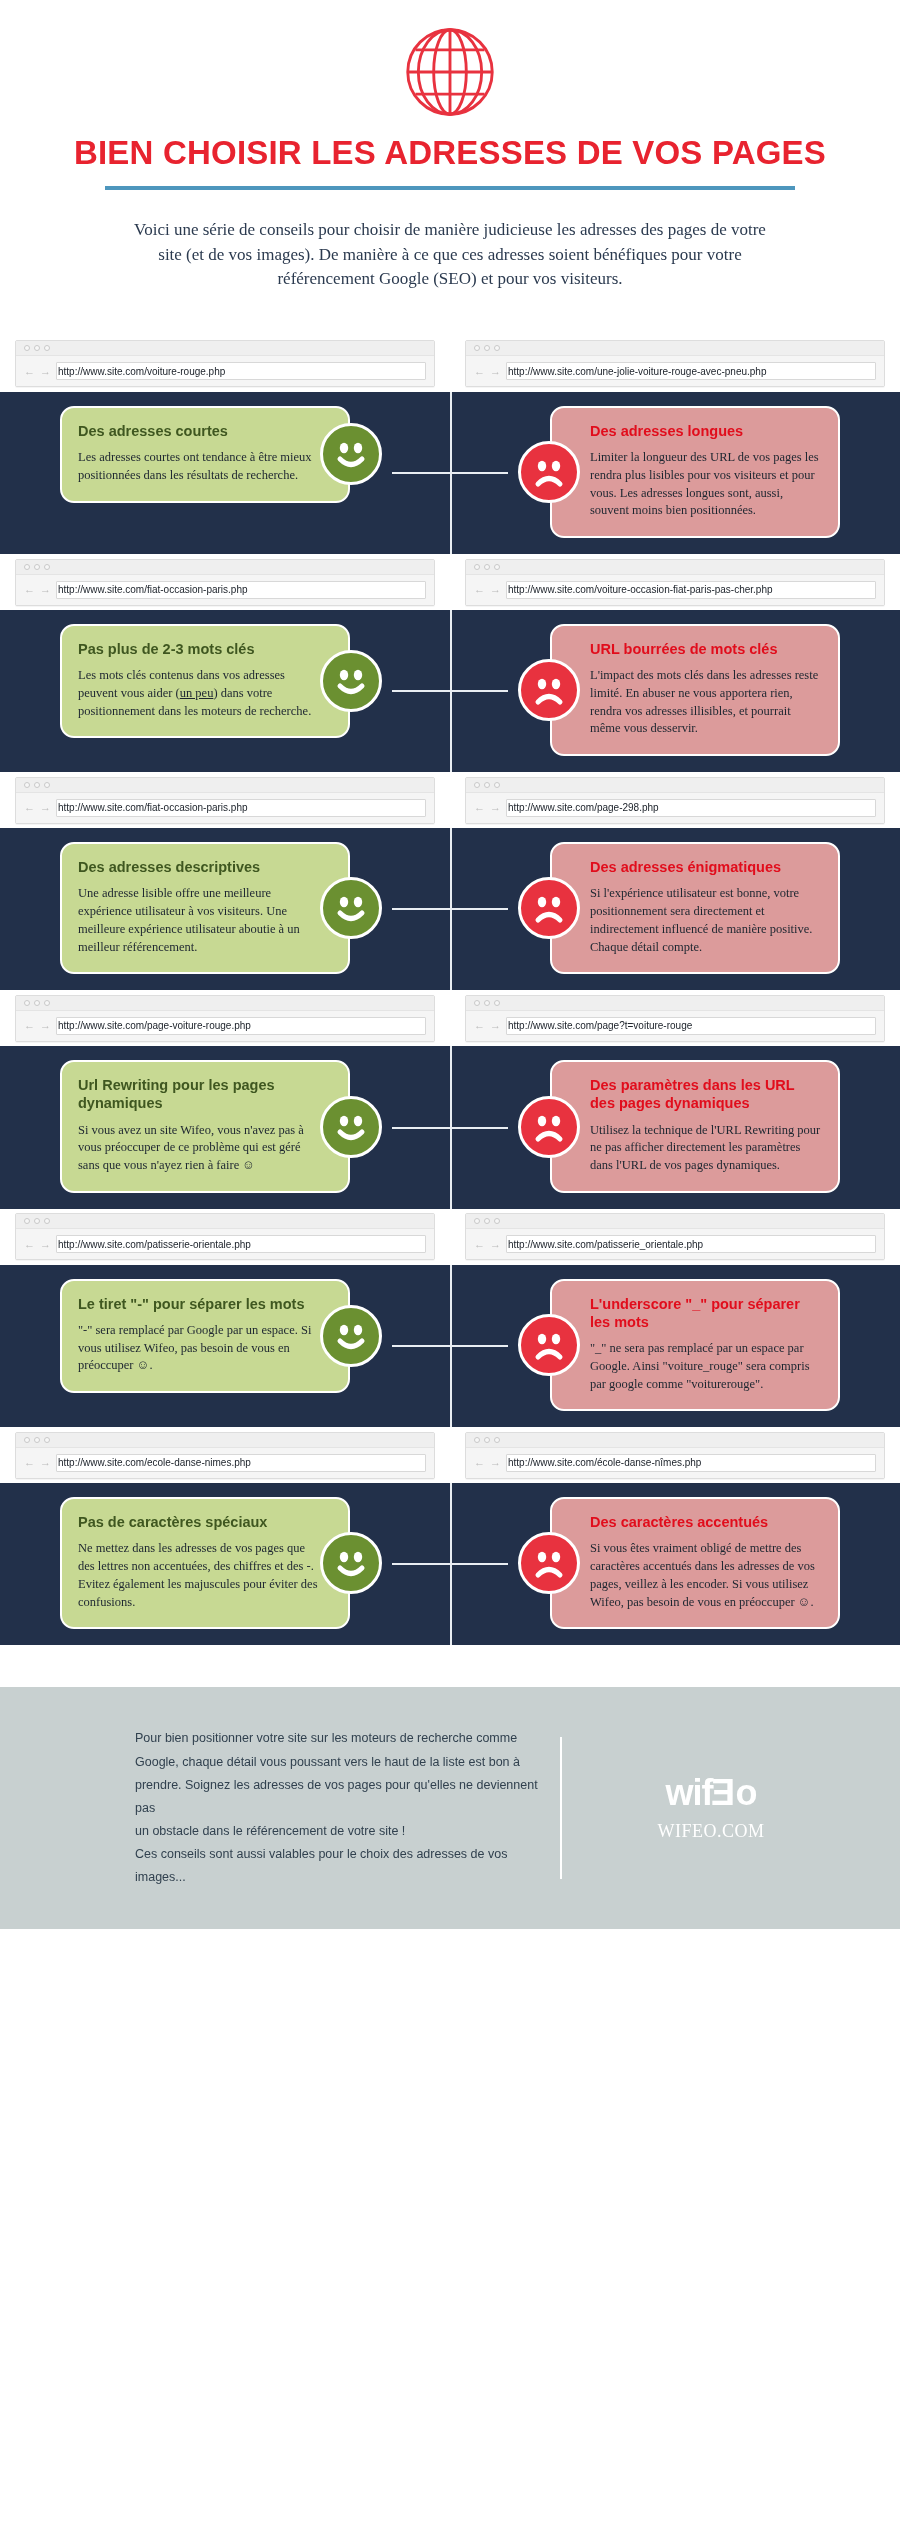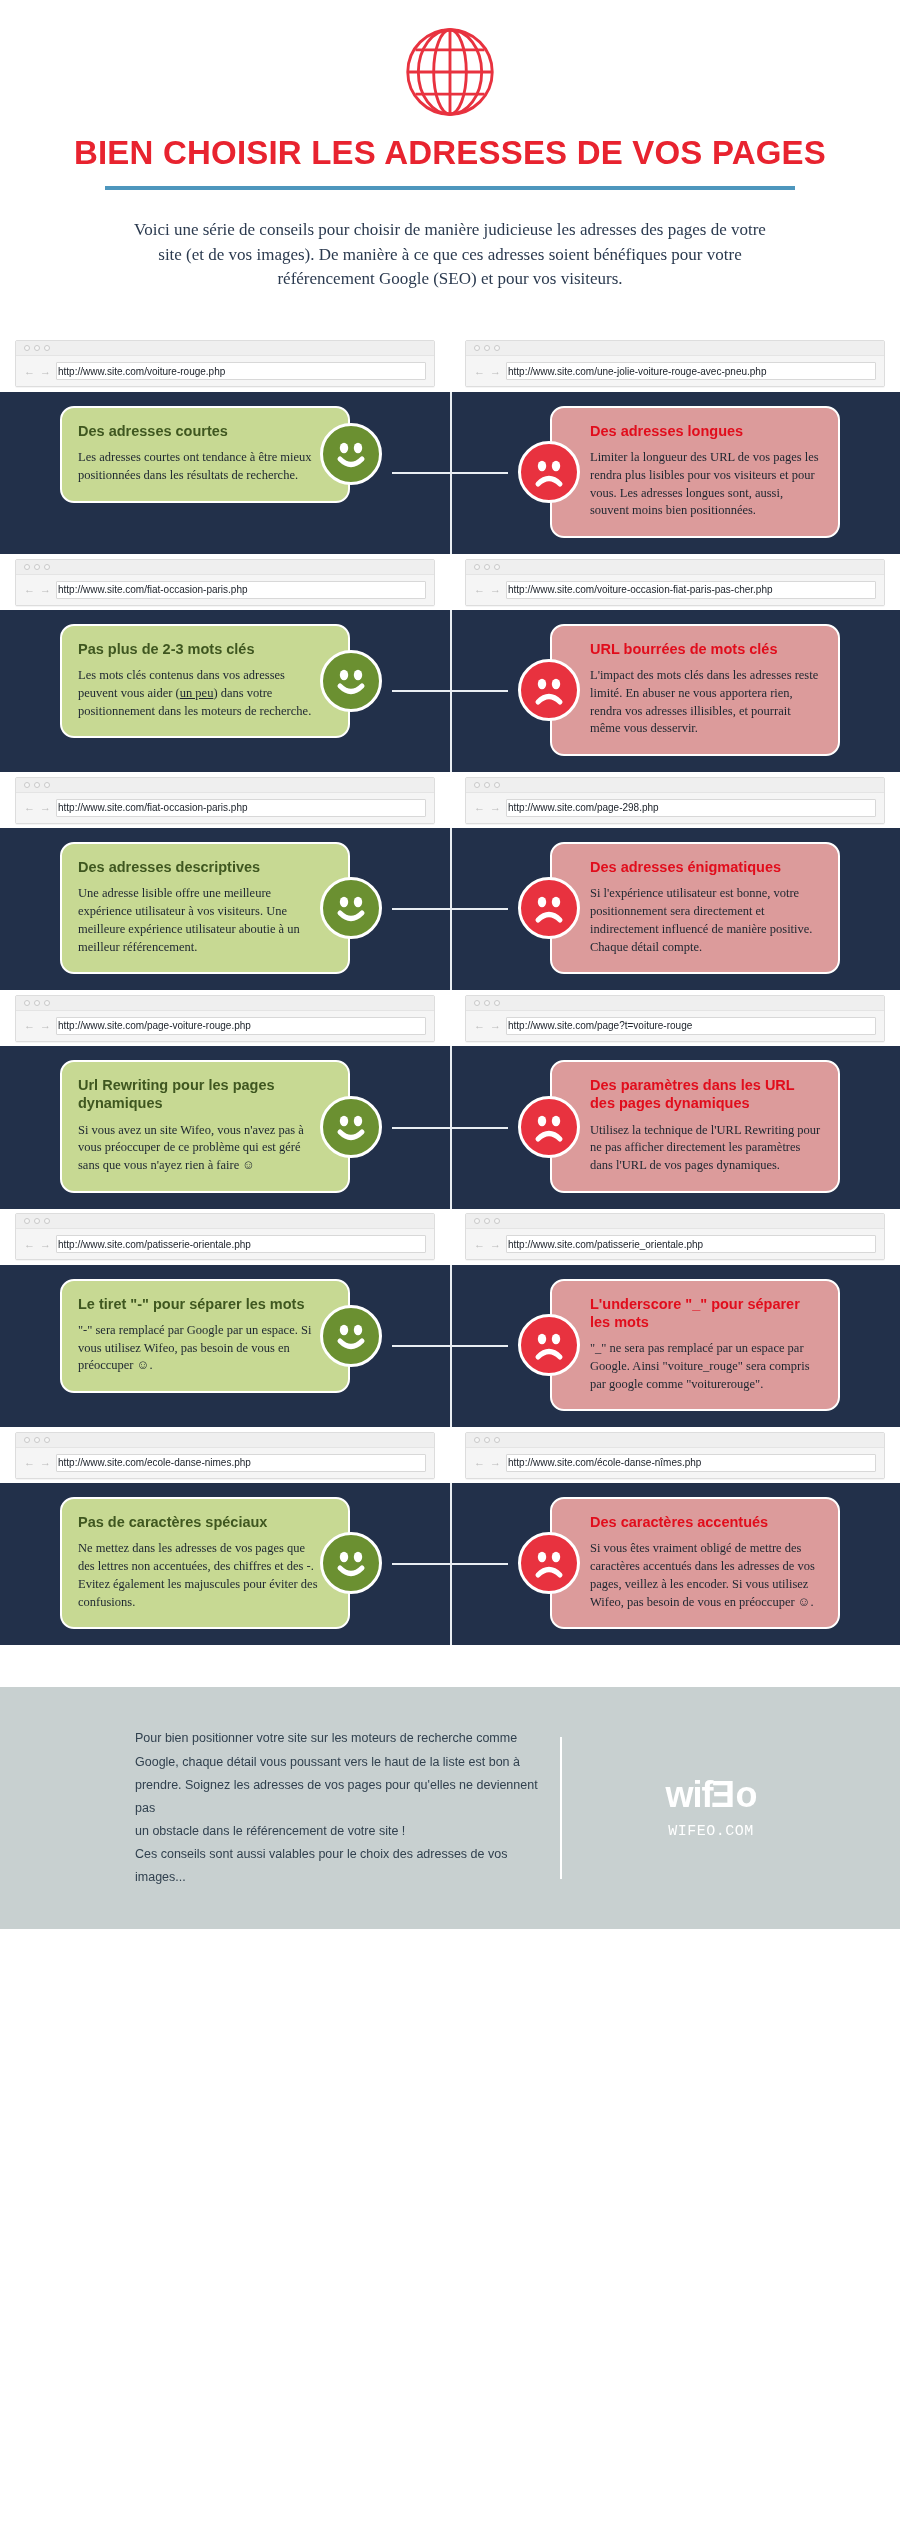--- a/index.html
+++ b/index.html
@@ -204,22 +204,22 @@
   .brand-logo {
     font-family: "Liberation Sans", sans-serif;
     font-weight: 700;
     font-size: 36px;
     color: #ffffff;
     letter-spacing: -1px;
     line-height: 1;
   }
   .brand-logo .flip { display:inline-block; transform: scaleX(-1); }
   .brand-url {
-    font-family: Liberation Mono, monospace;
-    font-size: 15px;
+    font-family: Liberation Serif, serif;
+    font-size: 18px;
     color: #ffffff;
     margin-top: 10px;
     letter-spacing: 0.5px;
   }
 </style>
 </head>
 <body>
 
 <div class="page">
 

